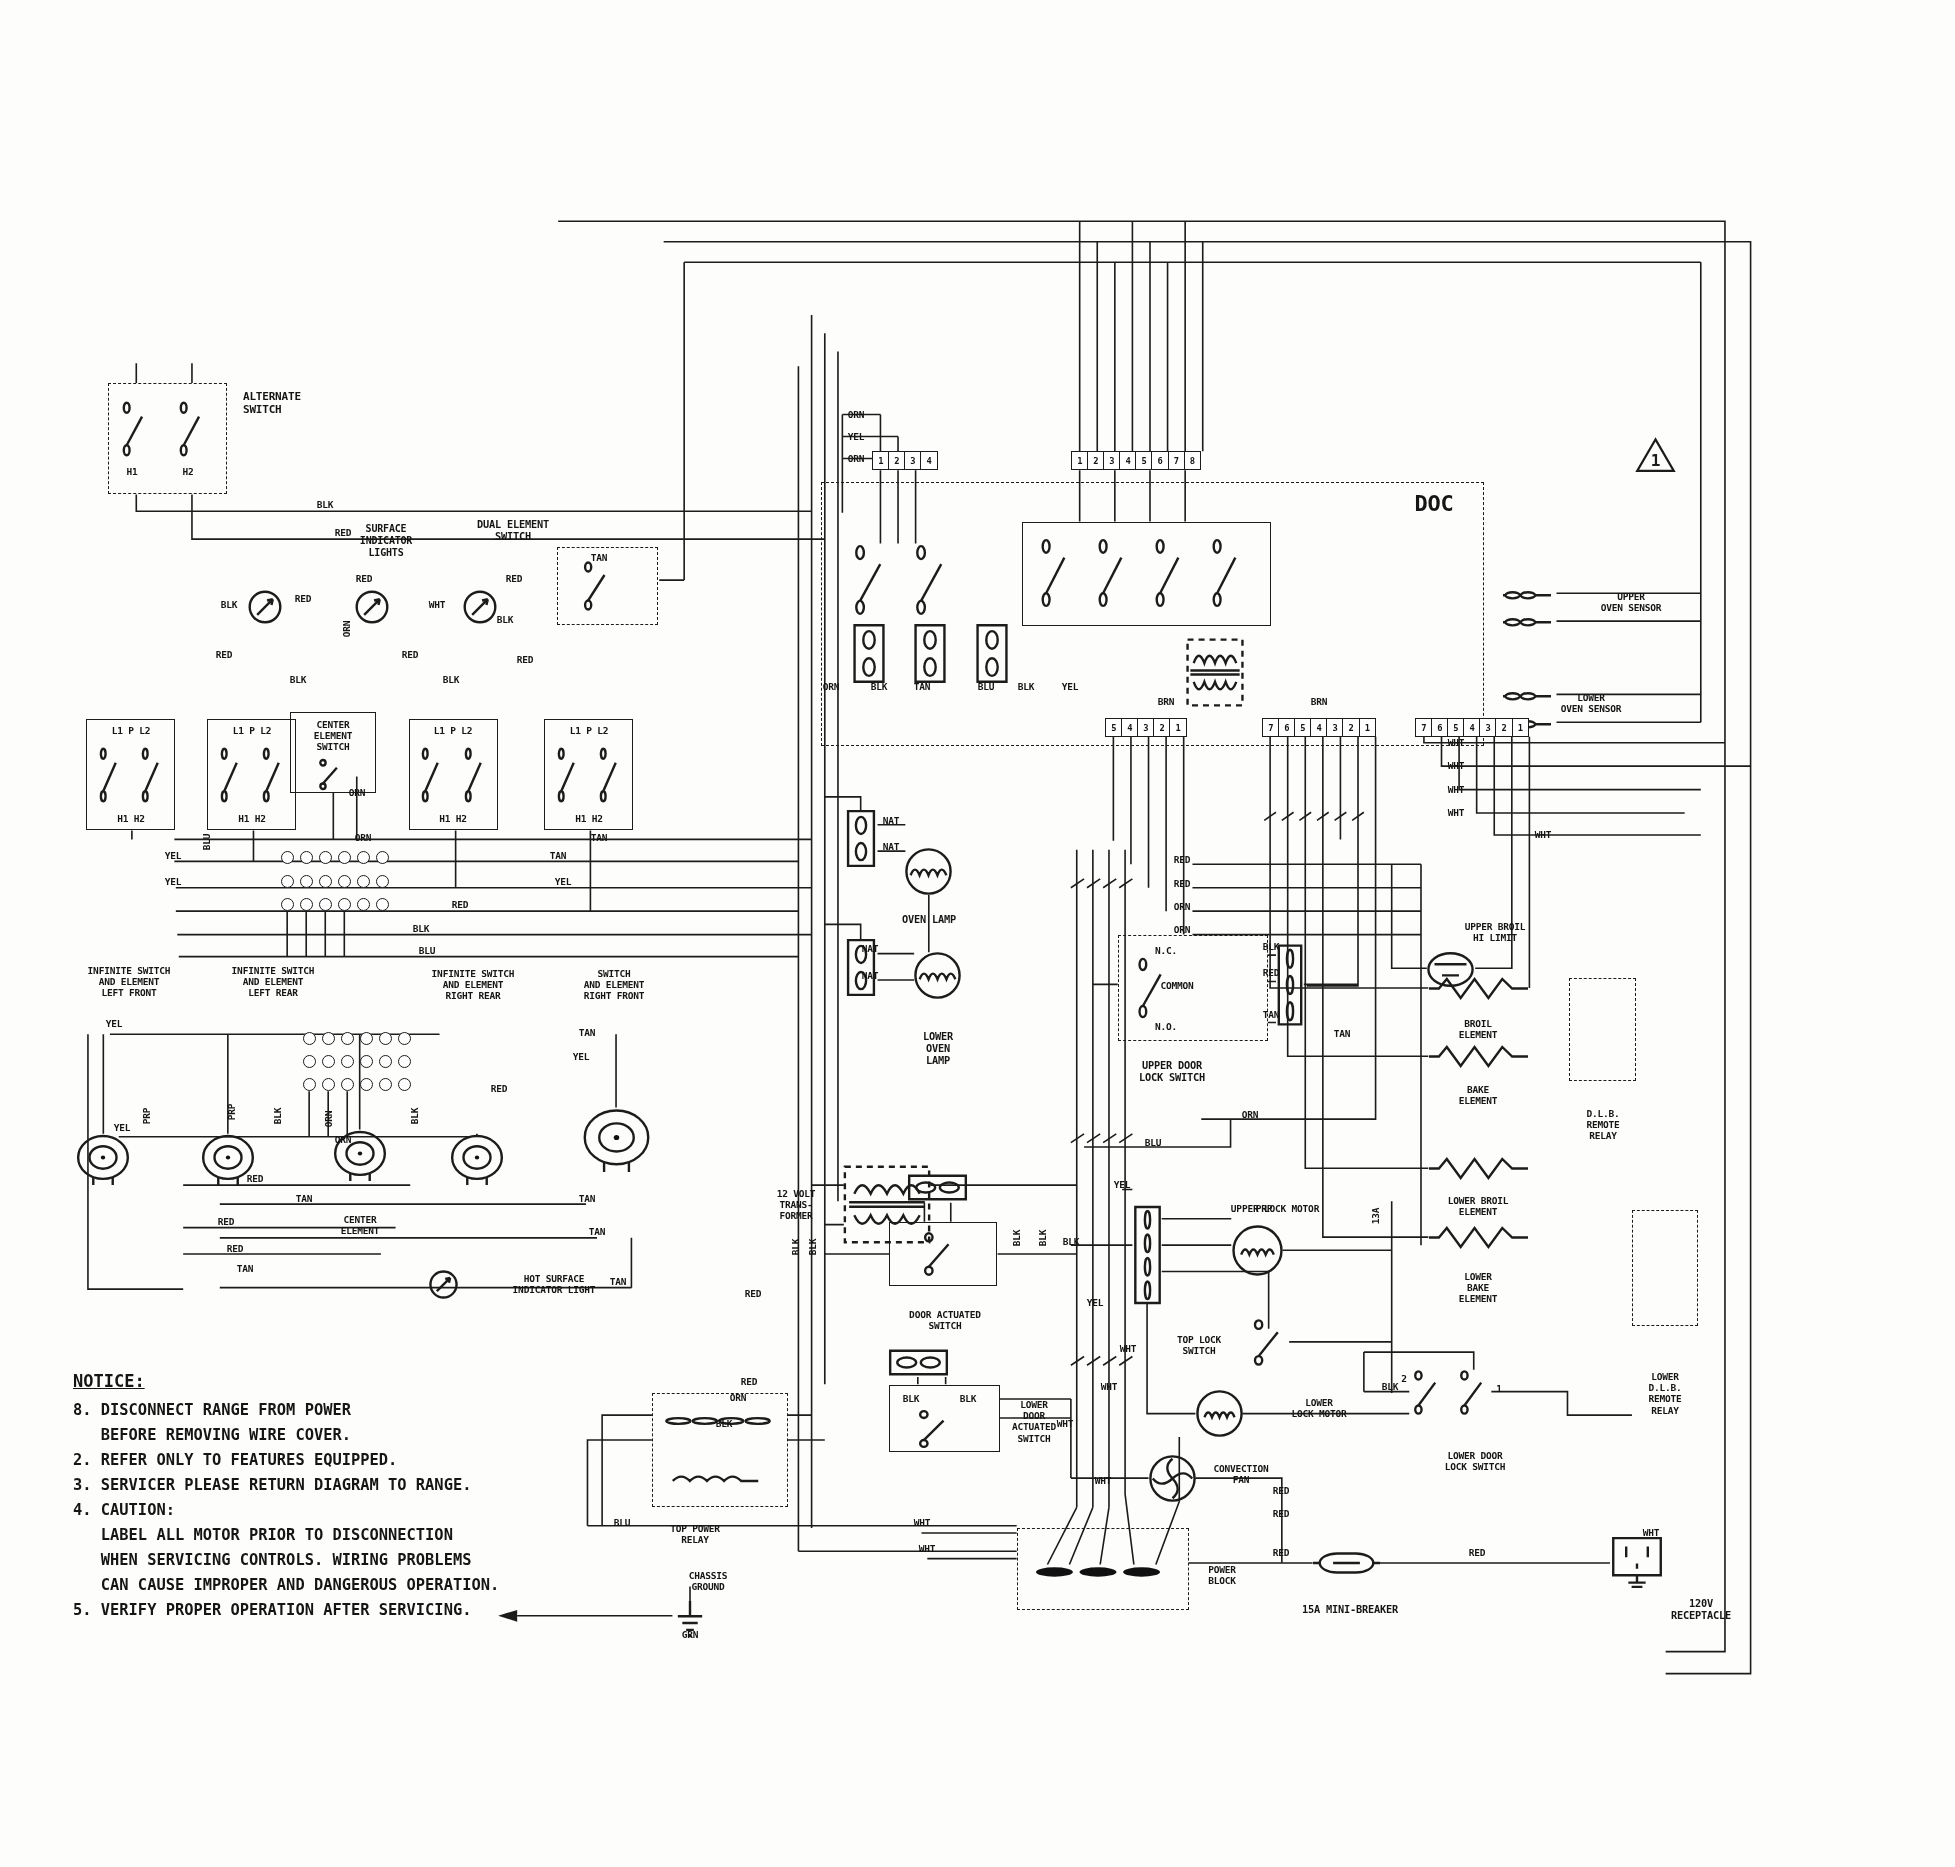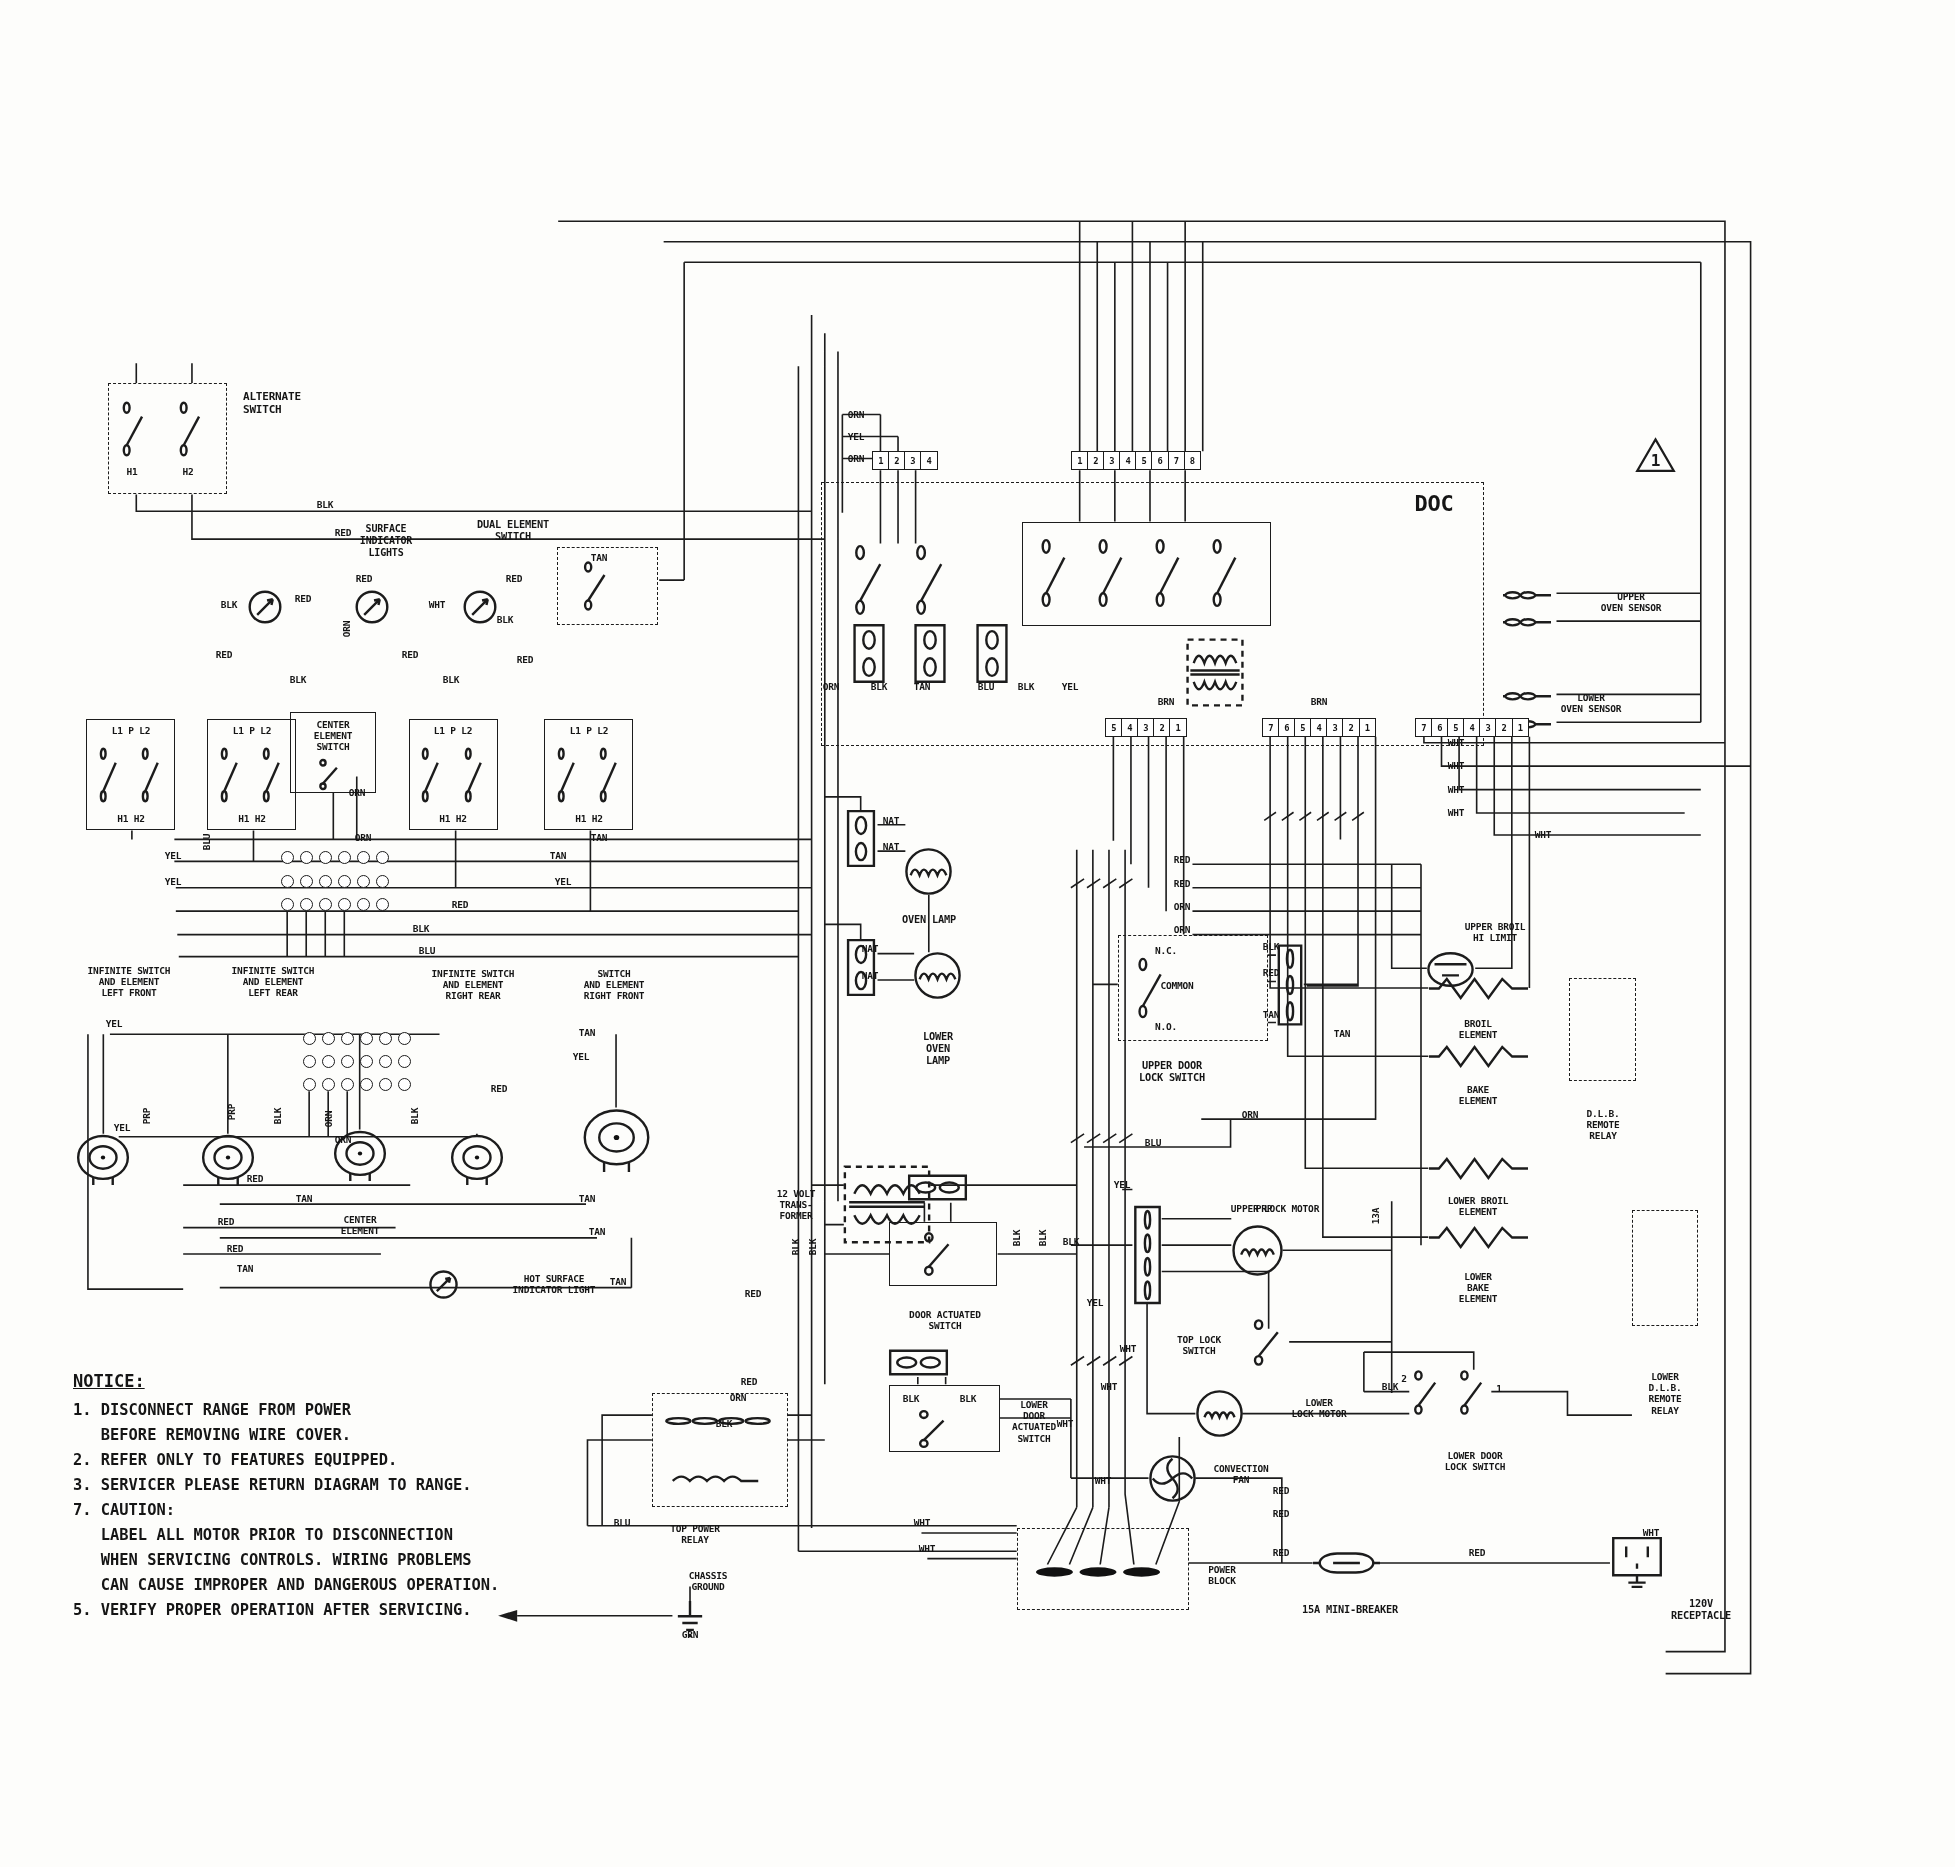--- a/index.html
+++ b/index.html
@@ -614,25 +614,25 @@
       <div class="lbl wl " style="left:1477px;top:1553px">RED</div>
       <div class="lbl wl " style="left:1651px;top:1533px">WHT</div>
       <div class="lbl wl " style="left:690px;top:1635px">GRN</div>
       <div class="lbl wl " style="left:132px;top:472px">H1</div>
       <div class="lbl wl " style="left:188px;top:472px">H2</div>
     </div>
 
   <div id="notice">
     <div class="nhead">NOTICE:</div>
     <div id="notice-lines">
-        <div class="nline">1. DISCONNECT RANGE FROM POWER</div>
+        <div class="nline">8. DISCONNECT RANGE FROM POWER</div>
         <div class="nline">   BEFORE REMOVING WIRE COVER.</div>
         <div class="nline">2. REFER ONLY TO FEATURES EQUIPPED.</div>
         <div class="nline">3. SERVICER PLEASE RETURN DIAGRAM TO RANGE.</div>
-        <div class="nline">7. CAUTION:</div>
+        <div class="nline">4. CAUTION:</div>
         <div class="nline">   LABEL ALL MOTOR PRIOR TO DISCONNECTION</div>
         <div class="nline">   WHEN SERVICING CONTROLS. WIRING PROBLEMS</div>
         <div class="nline">   CAN CAUSE IMPROPER AND DANGEROUS OPERATION.</div>
         <div class="nline">5. VERIFY PROPER OPERATION AFTER SERVICING.</div>
       </div>
   </div>
 
   <div id="warning">
     <svg width="41" height="37" viewBox="0 0 56 50">
       <path d="M28,3 L53,46 H3 Z" fill="none" stroke="#1c1c1c" stroke-width="3"></path>

